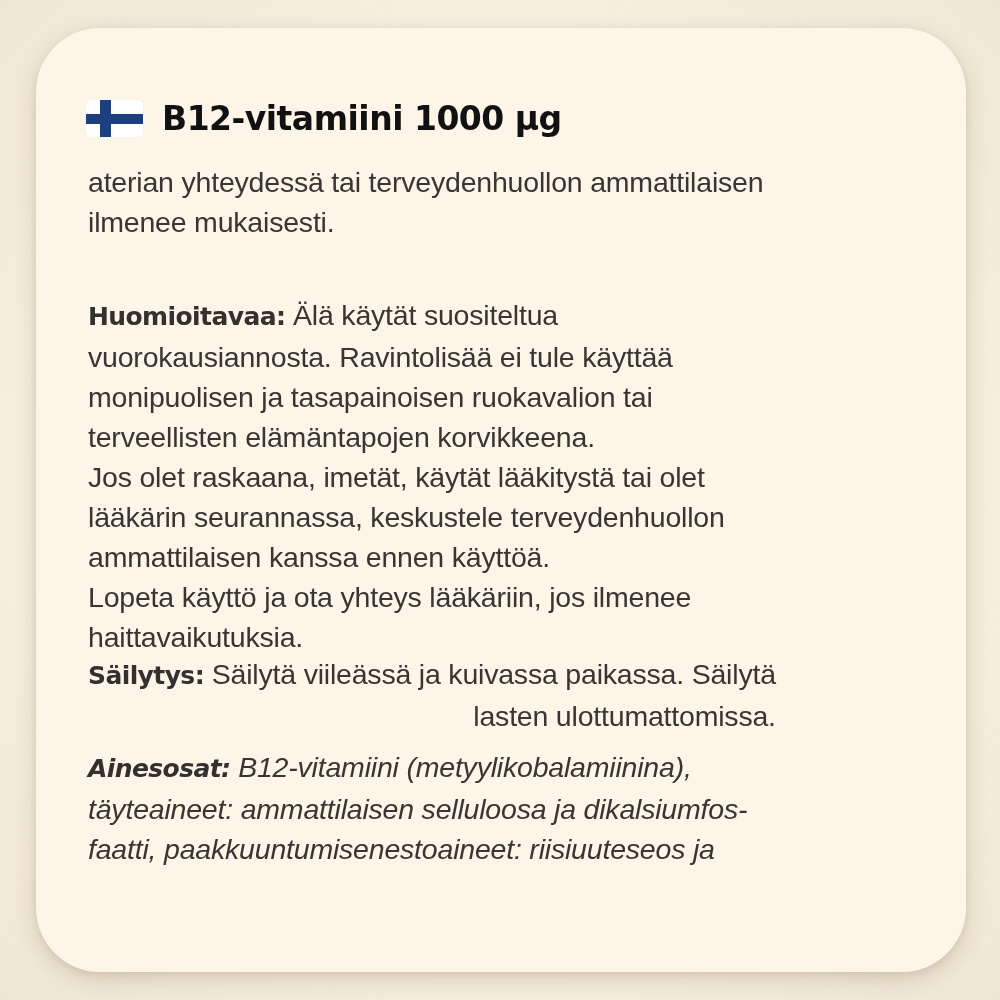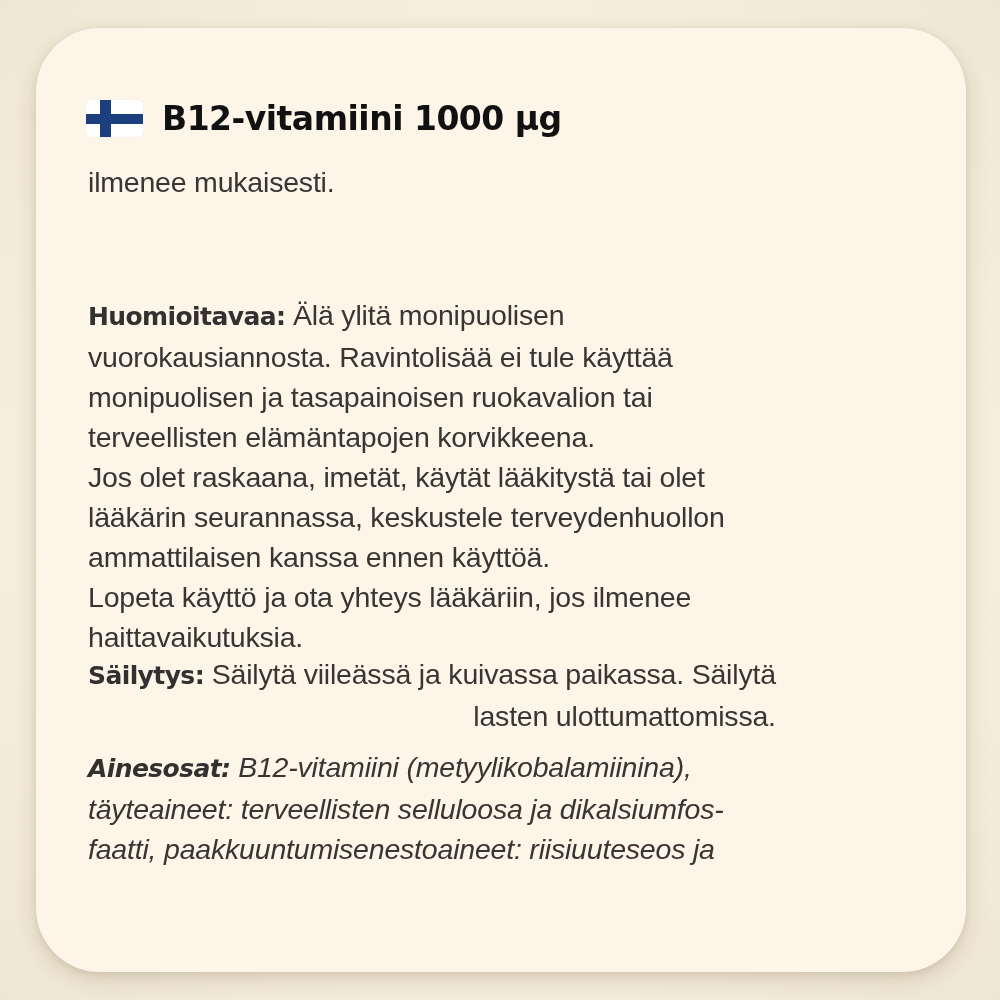--- a/index.html
+++ b/index.html
@@ -95,38 +95,39 @@
 
   <div class="title-row">
     <div class="flag">
       <div class="h"></div>
       <div class="v"></div>
     </div>
     <div class="title">B12-vitamiini 1000 µg</div>
   </div>
 
   <div class="section" id="sec-usage">
+    <span class="line">aterian yhteydessä tai terveydenhuollon ammattilaisen</span>
     <span class="line">ilmenee mukaisesti.</span>
   </div>
 
   <div class="section" id="sec-notes">
-    <span class="line"><span class="label">Huomioitavaa:</span><span> Älä ylitä monipuolisen</span></span>
+    <span class="line"><span class="label">Huomioitavaa:</span><span> Älä käytät suositeltua</span></span>
     <span class="line">vuorokausiannosta. Ravintolisää ei tule käyttää</span>
     <span class="line">monipuolisen ja tasapainoisen ruokavalion tai</span>
     <span class="line">terveellisten elämäntapojen korvikkeena.</span>
     <span class="line">Jos olet raskaana, imetät, käytät lääkitystä tai olet</span>
     <span class="line">lääkärin seurannassa, keskustele terveydenhuollon</span>
     <span class="line">ammattilaisen kanssa ennen käyttöä.</span>
     <span class="line">Lopeta käyttö ja ota yhteys lääkäriin, jos ilmenee</span>
     <span class="line">haittavaikutuksia.</span>
   </div>
 
   <div class="section" id="sec-storage">
     <span class="line"><span class="label">Säilytys:</span><span> Säilytä viileässä ja kuivassa paikassa. Säilytä</span></span>
     <span class="line">lasten ulottumattomissa.</span>
   </div>
 
   <div class="section" id="sec-ingredients">
     <span class="line"><span class="label">Ainesosat:</span><span> B12-vitamiini (metyylikobalamiinina),</span></span>
-    <span class="line">täyteaineet: terveellisten selluloosa ja dikalsiumfos-</span>
+    <span class="line">täyteaineet: ammattilaisen selluloosa ja dikalsiumfos-</span>
     <span class="line">faatti, paakkuuntumisenestoaineet: riisiuuteseos ja</span>
   </div>
 </div>
 
 </body></html>

